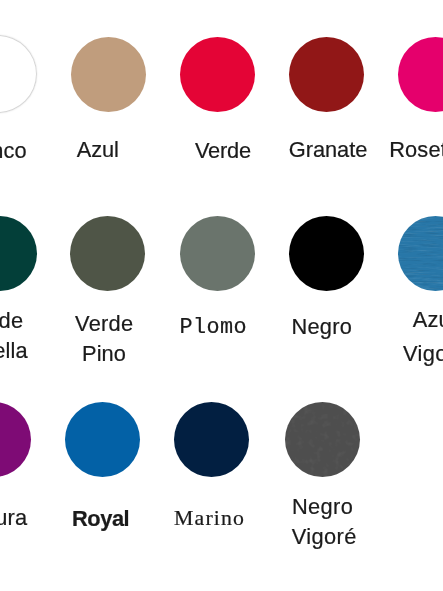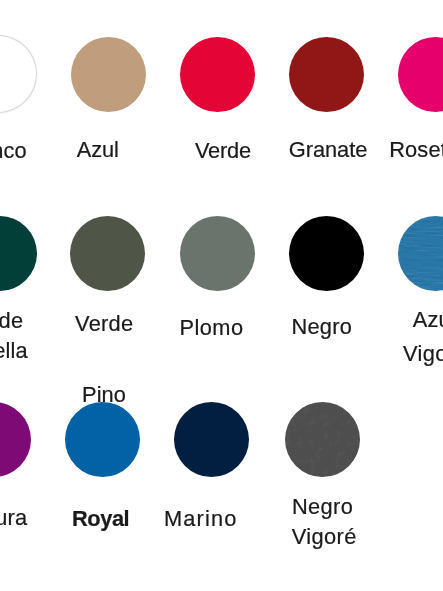--- a/index.html
+++ b/index.html
@@ -58,26 +58,26 @@
     <div class="swatch">
       <div class="dot" style="left: -38.5px; top: 216.4px; width: 75px; height: 75px; background-color: rgb(3, 63, 57);">
       </div>
       <div class="label-line" style="left: -35px; top: 310.282px; letter-spacing: 0.3px;">Verde</div>
       <div class="label-line" style="left: -40.2px; top: 340.482px; letter-spacing: 0.2px;">Botella</div>
     </div>
     <div class="swatch">
       <div class="dot" style="left: 70.4px; top: 216.4px; width: 75px; height: 75px; background-color: rgb(79, 85, 71);">
       </div>
       <div class="label-line" style="left: 75px; top: 312.882px; letter-spacing: 0.3px;">Verde</div>
-      <div class="label-line" style="left: 82px; top: 343.282px; letter-spacing: 0.1px; margin-top: 41px;">Pino</div>
+      <div class="label-line" style="left: 82px; top: 343.282px; letter-spacing: 0.1px;">Pino</div>
     </div>
     <div class="swatch">
       <div class="dot" style="left: 179.8px; top: 216.4px; width: 75px; height: 75px; background-color: rgb(106, 116, 108);">
       </div>
-      <div class="label-line" style="left: 179.4px; top: 317.082px; letter-spacing: 0.475px;">Plomo</div>
+      <div class="label-line" style="left: 179.4px; top: 317.082px; letter-spacing: 0.475px; font-family: Liberation Mono, monospace;">Plomo</div>
     </div>
     <div class="swatch">
       <div class="dot" style="left: 289px; top: 216.4px; width: 75px; height: 75px; background-color: rgb(0, 0, 0);">
       </div>
       <div class="label-line" style="left: 291.4px; top: 315.982px; letter-spacing: 0.3px;">Negro</div>
     </div>
     <div class="swatch">
       <div class="dot" style="left: 398.2px; top: 216.4px; width: 75px; height: 75px; background-color: rgb(40, 119, 168);">
         <div class="tex">
             <svg viewBox="0 0 75 75" preserveAspectRatio="none" xmlns="http://www.w3.org/2000/svg">
@@ -107,21 +107,21 @@
       <div class="label-line" style="left: -51.7px; top: 506.782px; letter-spacing: 0.2px;">Púrpura</div>
     </div>
     <div class="swatch">
       <div class="dot" style="left: 64.9px; top: 401.5px; width: 75px; height: 75px; background-color: rgb(3, 97, 166);">
       </div>
       <div class="label-line" style="left: 72px; top: 507.982px; letter-spacing: -0.425px; font-weight: bold;">Royal</div>
     </div>
     <div class="swatch">
       <div class="dot" style="left: 174.4px; top: 401.5px; width: 75px; height: 75px; background-color: rgb(2, 31, 65);">
       </div>
-      <div class="label-line" style="left: 164px; top: 507.982px; letter-spacing: 1.16px;">Marino</div>
+      <div class="label-line" style="left: 174px; top: 507.982px; letter-spacing: 1.16px; font-family: Liberation Serif, serif;">Marino</div>
     </div>
     <div class="swatch">
       <div class="dot" style="left: 285.4px; top: 401.5px; width: 75px; height: 75px; background-color: rgb(78, 78, 78);">
         <div class="tex">
             <svg viewBox="0 0 75 75" preserveAspectRatio="none" xmlns="http://www.w3.org/2000/svg">
               <defs>
                 <filter id="f-negro-vigore" x="0" y="0" width="100%" height="100%">
                   <feTurbulence type="fractalNoise" baseFrequency="0.16" numOctaves="2" seed="3" result="n"></feTurbulence>
                   <feColorMatrix in="n" type="matrix" values="0 0 0 0 1  0 0 0 0 1  0 0 0 0 1  1.0 0 0 0 -0.5"></feColorMatrix>
                 </filter>

